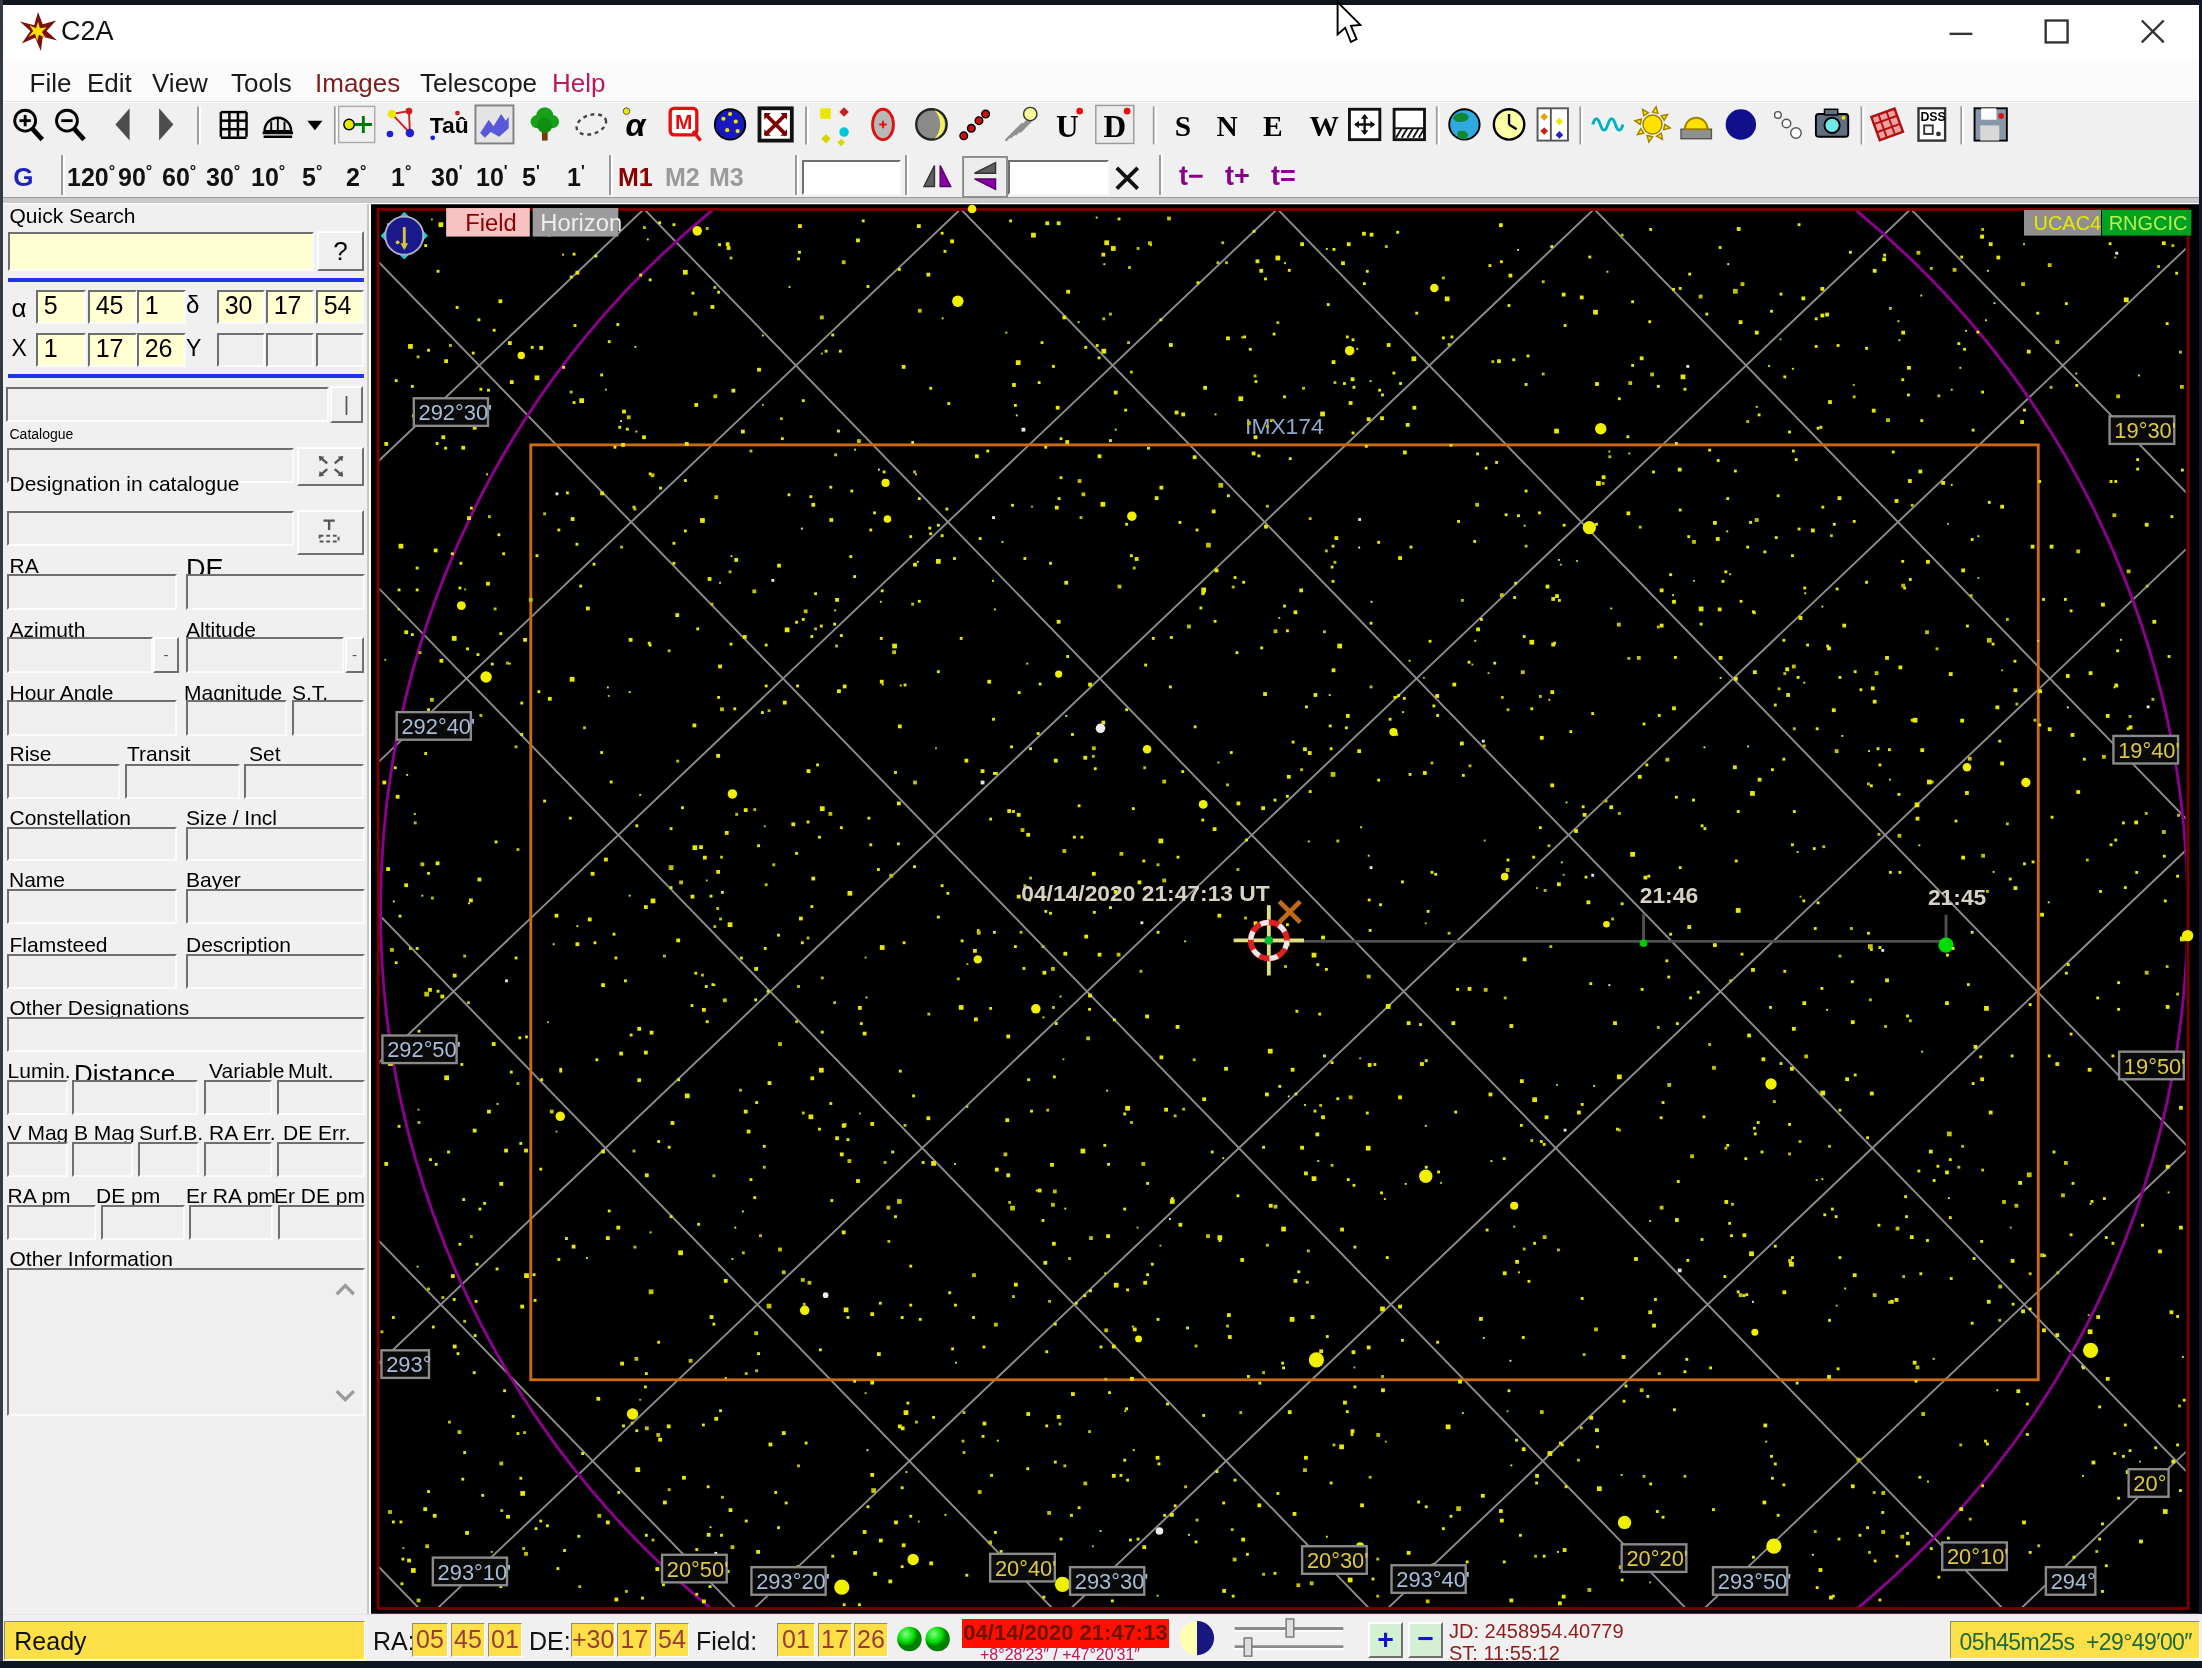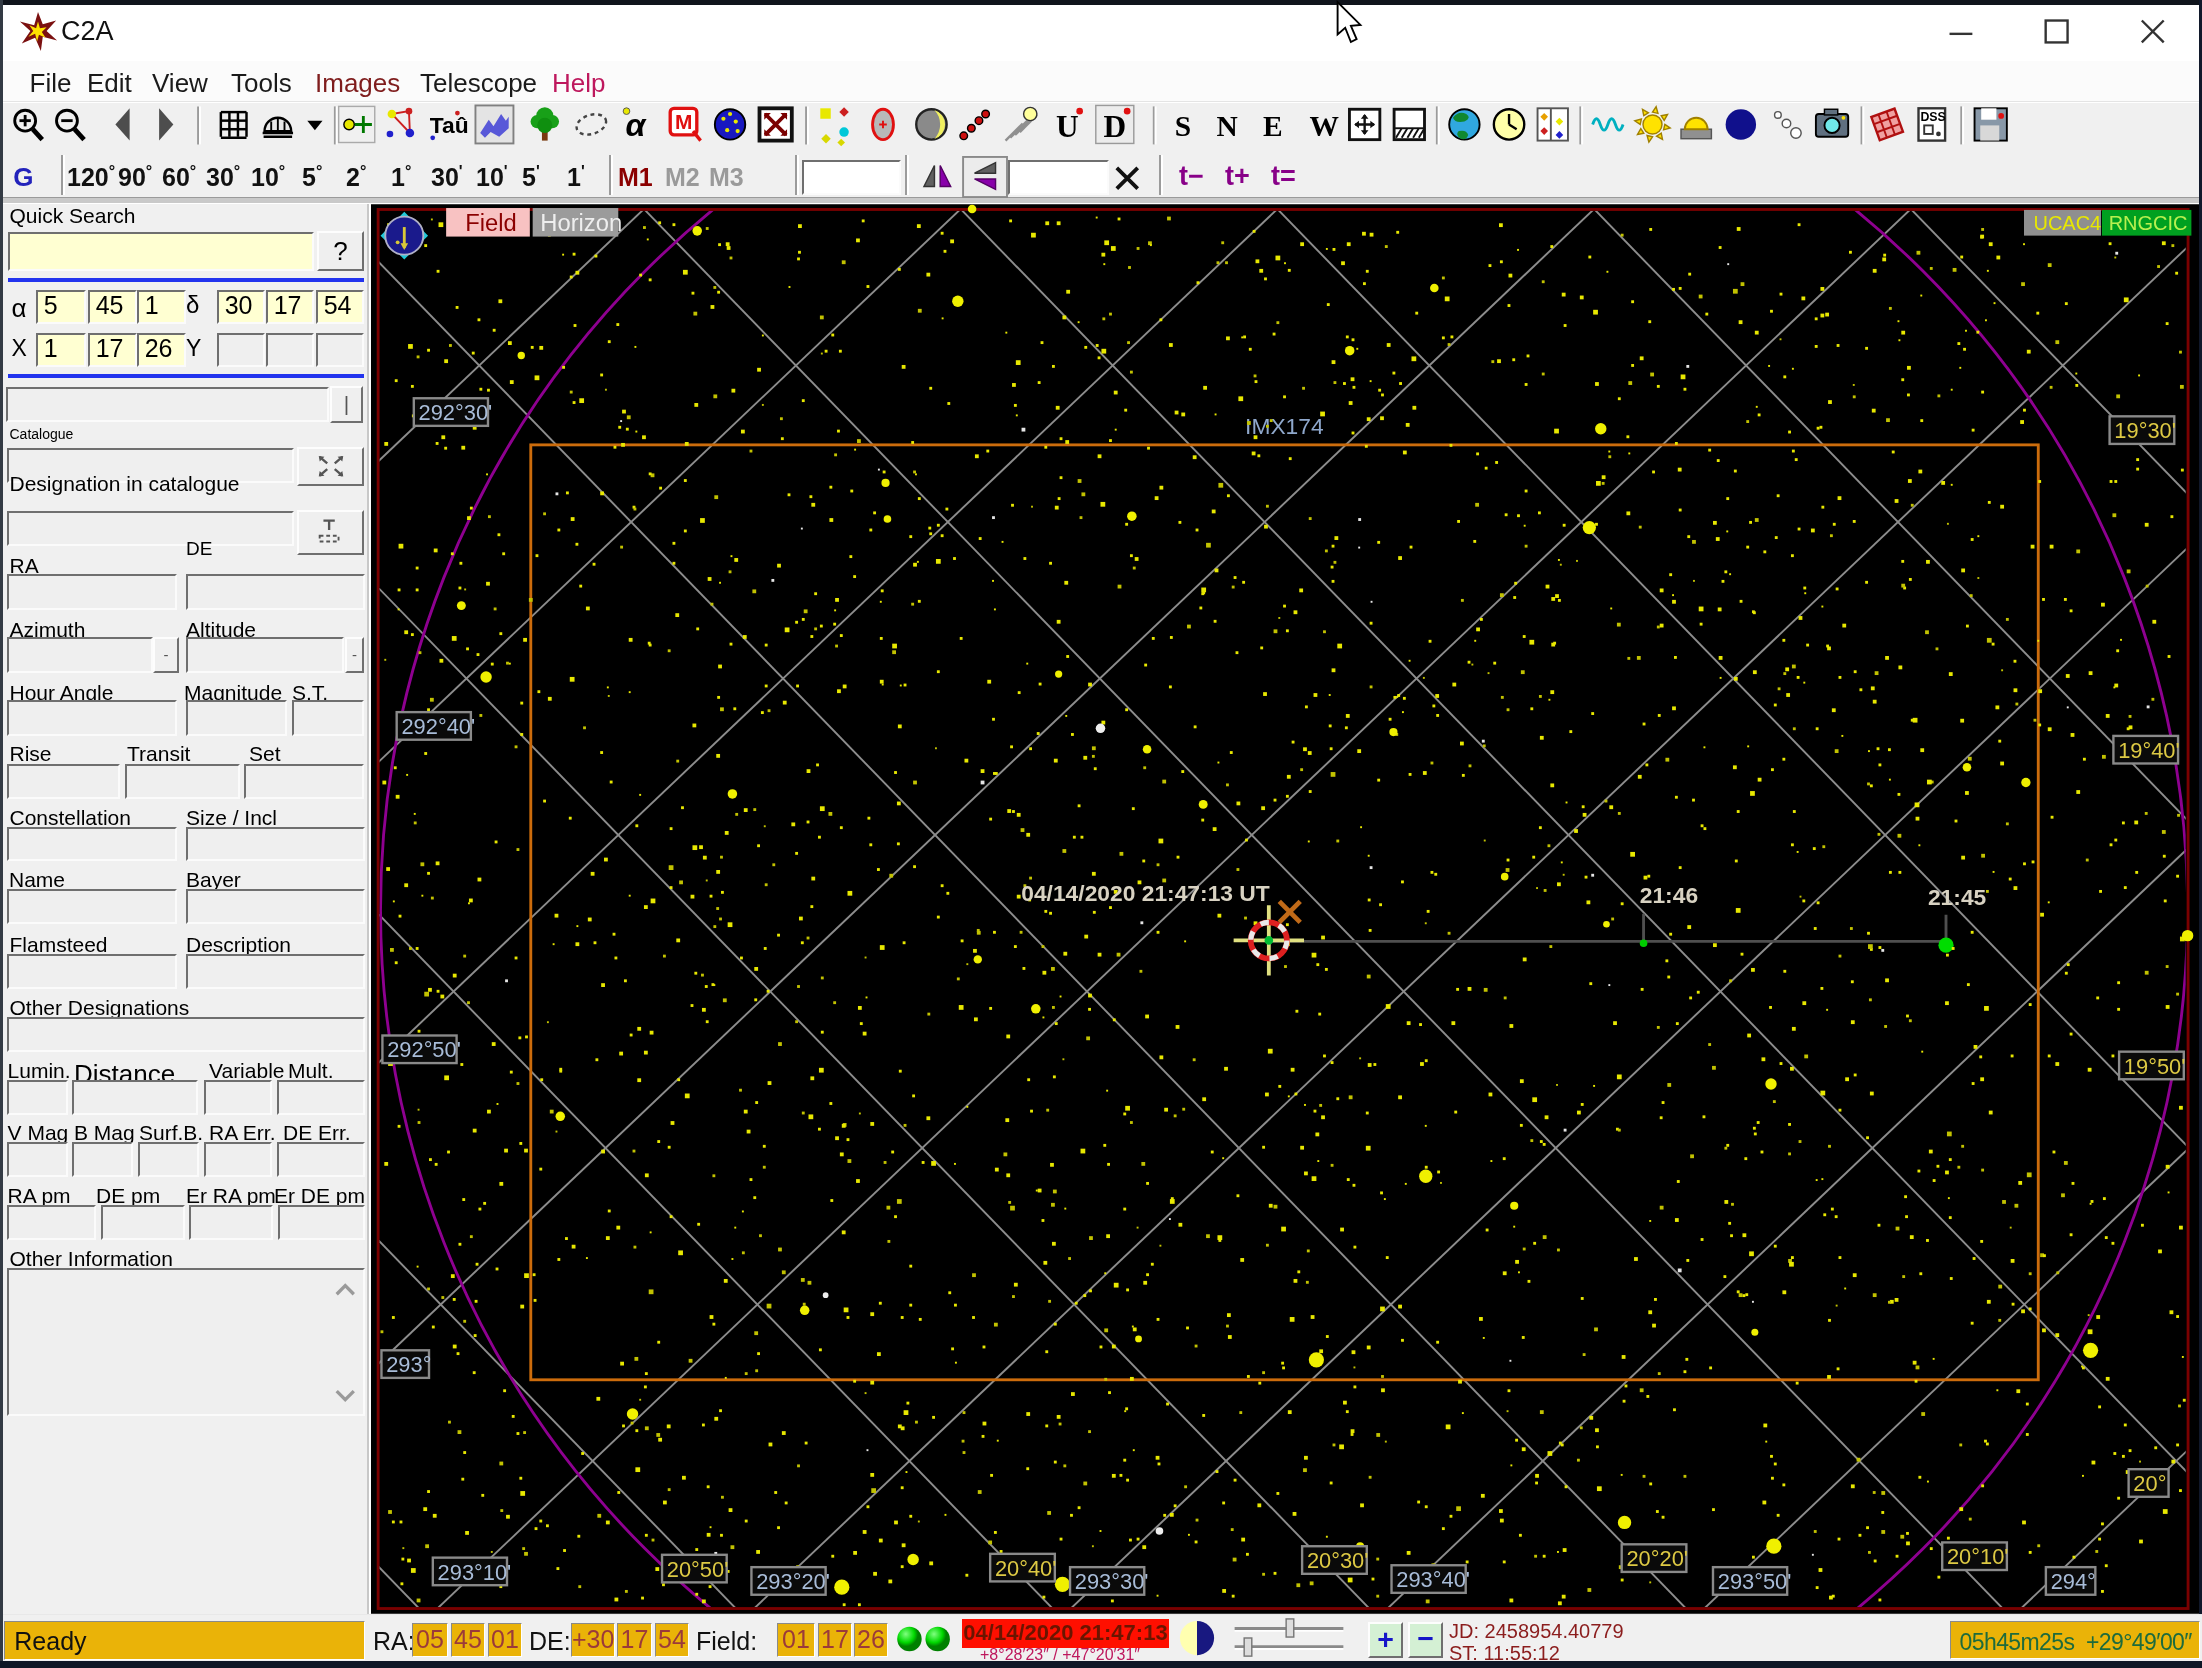--- a/index.html
+++ b/index.html
@@ -1,21 +1,21 @@
 <!DOCTYPE html>
 <html style="font-size:15px"><head><meta charset="utf-8"><style>
 *{margin:0;padding:0;box-sizing:border-box}
 html,body{width:2203px;height:1668px;overflow:hidden;background:#f0f0f0;
  font-family:"Liberation Sans",sans-serif;-webkit-font-smoothing:antialiased}
 .abs{position:absolute}
 .lab{position:absolute;font-size:22px;color:#000;white-space:nowrap}
 .fld{position:absolute;background:#efefef;border-top:2.9px solid #6f6f6f;border-left:2.9px solid #6f6f6f;border-bottom:2.9px solid #fbfbfb;border-right:2.9px solid #fbfbfb}
 .yfld{position:absolute;background:#ffffd2;border-top:2.9px solid #6f6f6f;border-left:2.9px solid #6f6f6f;border-bottom:2.9px solid #fbfbfb;border-right:2.9px solid #fbfbfb;font-size:25px;color:#000;padding-left:5.7px;line-height:27px}
 .btn{position:absolute;background:#efefef;border-top:2.9px solid #fdfdfd;border-left:2.9px solid #fdfdfd;border-bottom:2.9px solid #6f6f6f;border-right:2.9px solid #6f6f6f}
-.sbox{position:absolute;background:#eab308;border-top:1.9px solid #8a8a8a;border-left:1.9px solid #8a8a8a;border-bottom:1.9px solid #ffffff;border-right:1.9px solid #ffffff;font-size:24px;white-space:nowrap}
+.sbox{position:absolute;background:#fde047;border-top:1.9px solid #8a8a8a;border-left:1.9px solid #8a8a8a;border-bottom:1.9px solid #ffffff;border-right:1.9px solid #ffffff;font-size:24px;white-space:nowrap}
 .sep1{position:absolute;width:1.9px;background:#9b9b9b}
 .sep2{position:absolute;width:1.9px;background:#ffffff}
 </style></head><body>
 
 <div class="abs" style="left:0;top:0;width:2203px;height:4.8px;background:#10141c"></div>
 <div class="abs" style="left:0;top:0;width:2.9px;height:1668px;background:#333a44"></div>
 <div class="abs" style="left:2199px;top:0;width:3.8px;height:1668px;background:#10182a"></div>
 <div class="abs" style="left:0;top:1661px;width:2203px;height:7.6px;background:#0e1726"></div>
 
 <div class="abs" style="left:2.9px;top:4.8px;width:2196px;height:56px;background:#ffffff"></div>
@@ -278,21 +278,21 @@
       <path d="M5 5 L13 12 M29 5 L21 12 M5 25 L13 18 M29 25 L21 18" stroke="#555" stroke-width="2.5"></path>
       <path d="M4 4 l6 1 l-5 5 Z M30 4 l-6 1 l5 5 Z M4 26 l6 -1 l-5 -5 Z M30 26 l-6 -1 l5 -5 Z" fill="#555"></path>
     </svg></div>
 <div class="lab" style="left:9.5px;top:472px;font-size:21px">Designation in catalogue</div>
 <div class="fld" style="left:6.7px;top:511px;width:287px;height:35px"></div>
 <div class="btn" style="left:297px;top:510px;width:67px;height:45px;text-align:center"><svg width="38" height="34" viewBox="0 0 40 36" style="margin-top:2.9px">
       <path d="M12 6 h12 M18 6 v10" stroke="#555" stroke-width="2.5"></path>
       <path d="M8 22 h20 v6 h-20 Z" fill="none" stroke="#555" stroke-width="2" stroke-dasharray="4 3"></path>
     </svg></div>
 <div class="lab" style="left:9.5px;top:554px;font-size:21px">RA</div>
-<div class="lab" style="left:186px;top:538px;font-size:19px">DE</div>
+<div class="lab" style="left:186px;top:554px;font-size:27px">DE</div>
 <div class="fld" style="left:6.7px;top:574px;width:170px;height:36px"></div>
 <div class="fld" style="left:186px;top:574px;width:179px;height:36px"></div>
 <div class="lab" style="left:9.5px;top:618px;font-size:21px">Azimuth</div>
 <div class="lab" style="left:186px;top:618px;font-size:21px">Altitude</div>
 <div class="fld" style="left:6.7px;top:637px;width:146px;height:36px"></div>
 <div class="btn" style="left:153px;top:637px;width:26px;height:36px;text-align:center"><span style="font-size:15px;color:#555;line-height:32px">-</span></div>
 <div class="fld" style="left:186px;top:637px;width:158px;height:36px"></div>
 <div class="btn" style="left:345px;top:637px;width:19px;height:36px;text-align:center"><span style="font-size:15px;color:#555;line-height:32px">-</span></div>
 <div class="lab" style="left:9.5px;top:681px;font-size:21px">Hour Angle</div>
 <div class="lab" style="left:184px;top:681px;font-size:21px">Magnitude</div>

